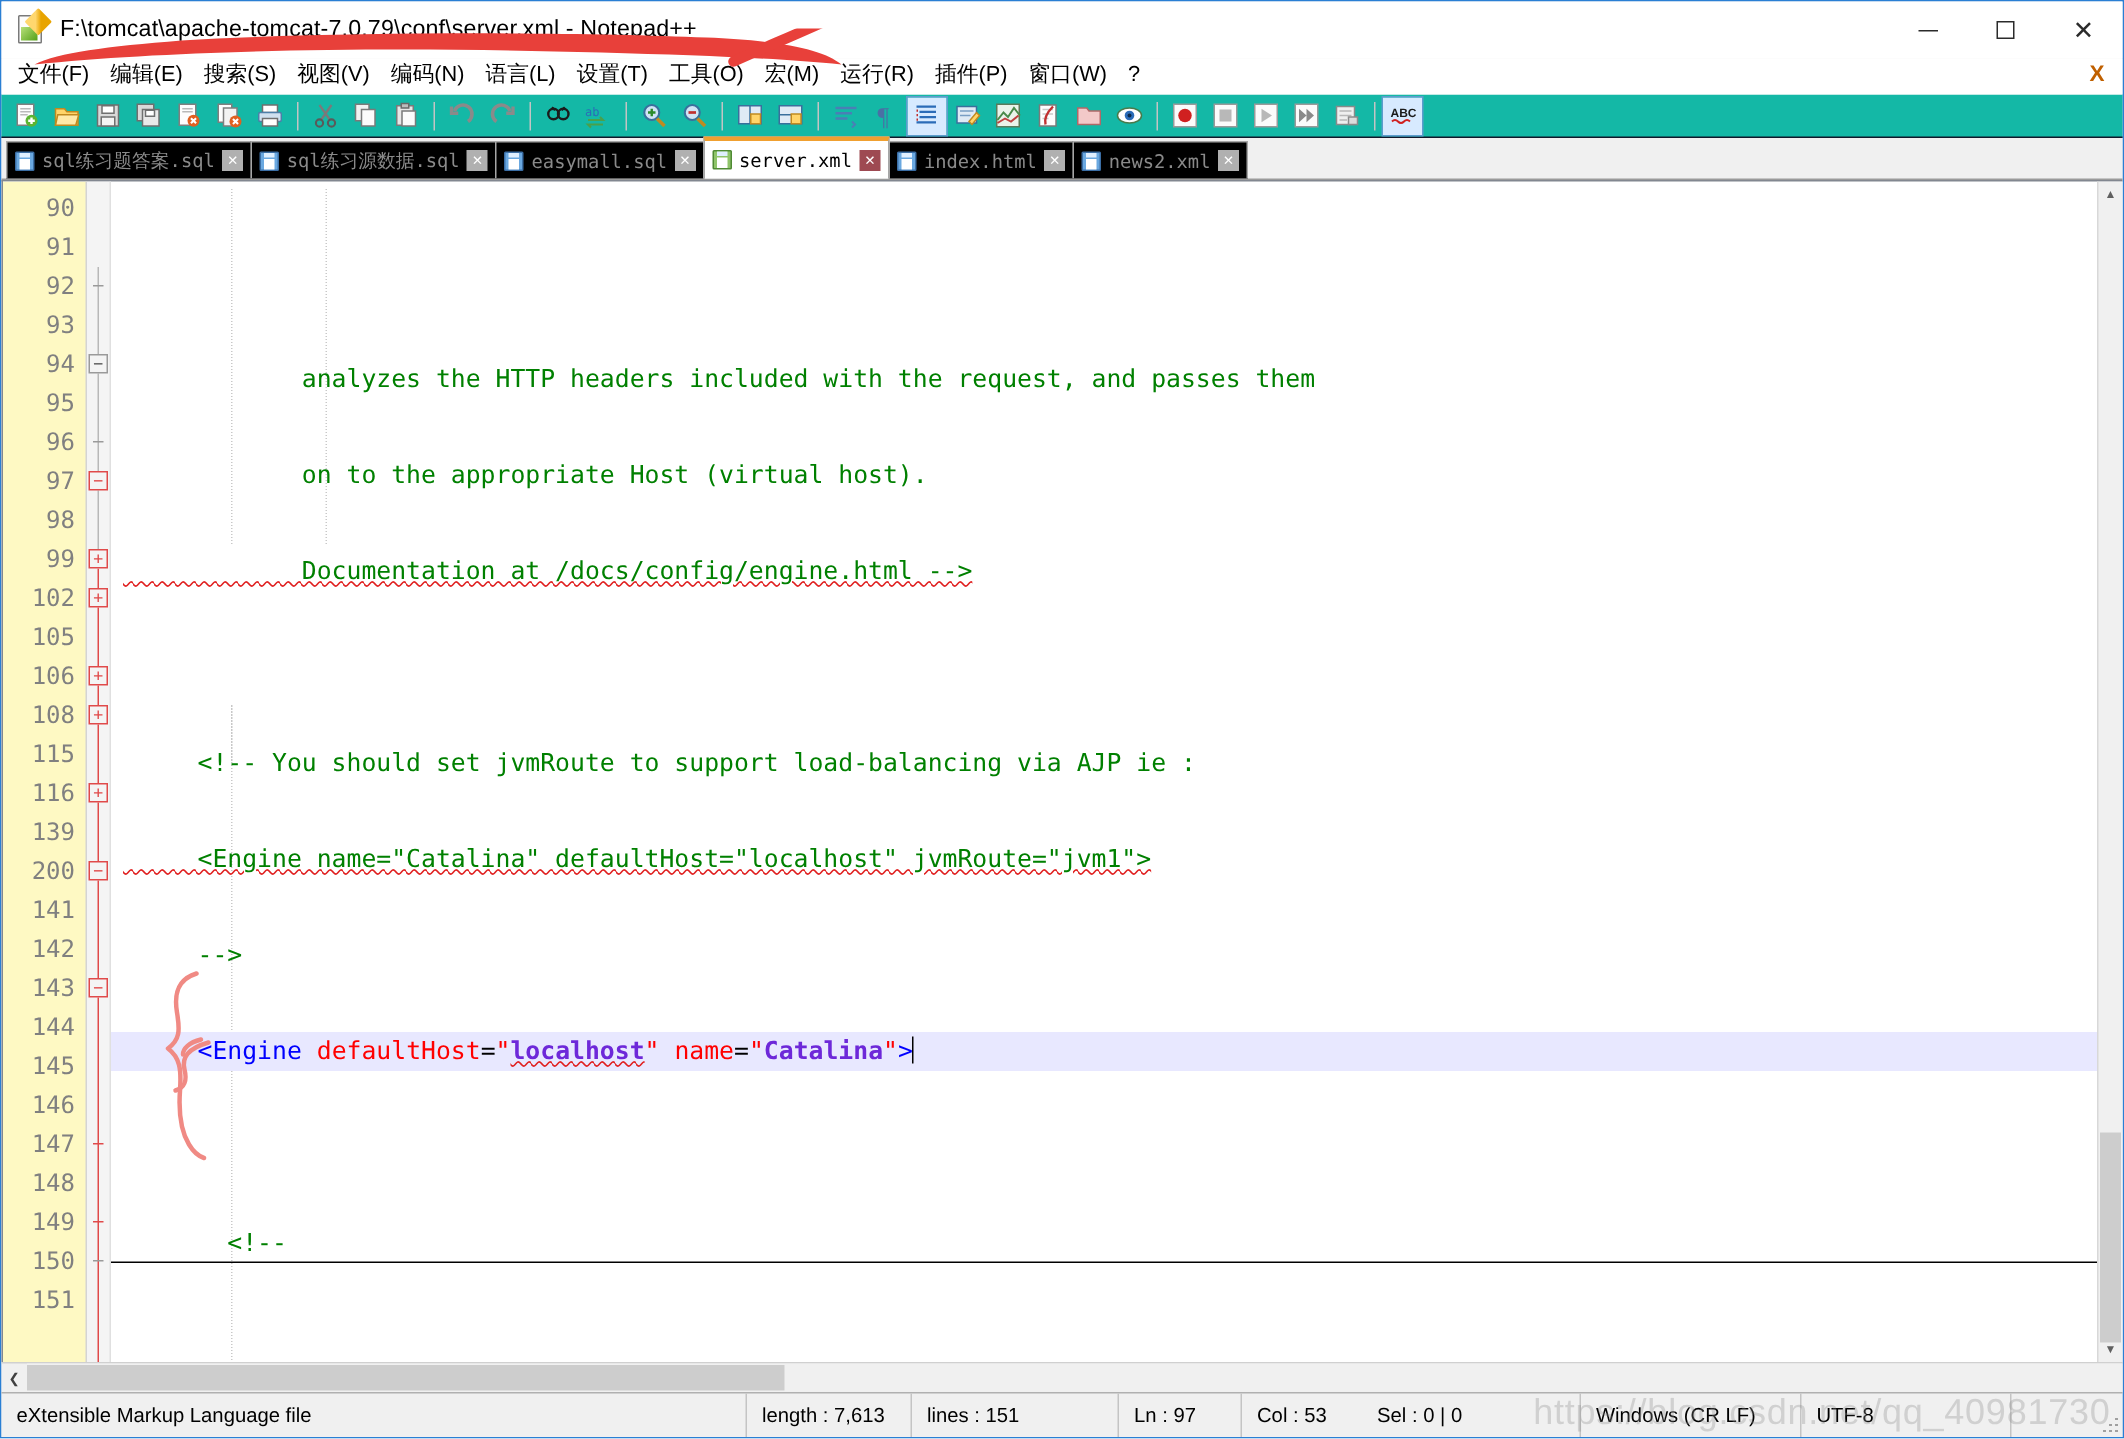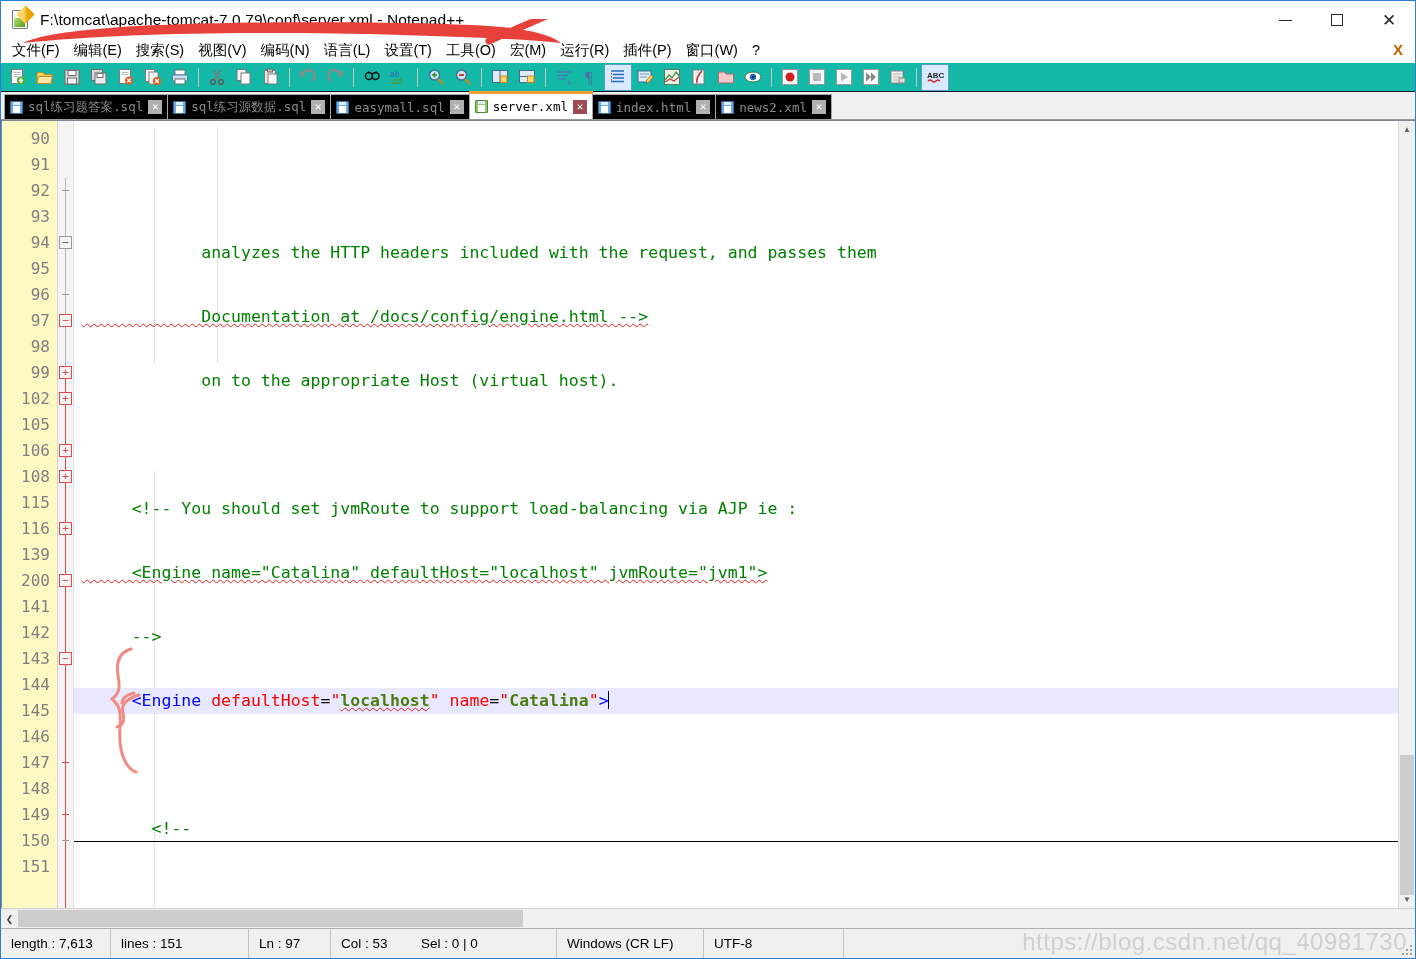--- a/index.html
+++ b/index.html
@@ -220,21 +220,21 @@
   }
   .caret {
     display:inline-block; width:1px; height:18px; background:#000;
     vertical-align:-3px; margin-left:-1px;
   }
 
   
   .c-com   { color:#008000; }
   .c-tag   { color:#0000ff; }
   .c-attr  { color:#ff0000; }
-  .c-val   { color:#4d7c0f; font-weight:bold; }
+  .c-val   { color:#6d28d9; font-weight:bold; }
   .c-quote { color:#ff0000; }
   .c-plain { color:#000000; }
   .sq { text-decoration:underline; text-decoration-style:wavy;
         text-decoration-color:#e02020; text-decoration-thickness:1px; }
   .sqg { text-decoration:underline; text-decoration-style:wavy;
         text-decoration-color:#e02020; text-decoration-thickness:1px; }
 
   
   .vscroll {
     width:17px; min-width:17px;
@@ -723,22 +723,22 @@
         </div>
       <div class="fr"></div>
     </div>
 
     <div class="code">
       <div class="indentguide" style="left:80px;top:5px;height:238px;"></div>
       <div class="indentguide" style="left:143px;top:5px;height:238px;"></div>
       <div class="indentguide" style="left:80px;top:349px;height:546px;"></div>
 
       <div class="cl"><span class="c-com">            analyzes the HTTP headers included with the request, and passes them</span></div>
+      <div class="cl"><span class="c-com">            on to the appropriate Host (virtual host).</span></div>
       <div class="cl"><span class="c-com sqg">            Documentation at /docs/config/engine.html --&gt;</span></div>
-      <div class="cl"><span class="c-com">            on to the appropriate Host (virtual host).</span></div>
       <div class="cl"><span></span></div>
       <div class="cl"><span class="c-com">     &lt;!-- You should set jvmRoute to support load-balancing via AJP ie :</span></div>
       <div class="cl"><span class="c-com sqg">     &lt;Engine name="Catalina" defaultHost="localhost" jvmRoute="jvm1"&gt;</span></div>
       <div class="cl"><span class="c-com">     --&gt;</span></div>
       <div class="cl hl"><span><span class="c-plain">     </span><span class="c-tag">&lt;Engine</span><span class="c-plain"> </span><span class="c-attr">defaultHost</span><span class="c-plain">=</span><span class="c-quote">"</span><span class="c-val sq">localhost</span><span class="c-quote">"</span><span class="c-plain"> </span><span class="c-attr">name</span><span class="c-plain">=</span><span class="c-quote">"</span><span class="c-val">Catalina</span><span class="c-quote">"</span><span class="c-tag">&gt;</span></span><span class="caret"></span></div>
       <div class="cl"><span></span></div>
       <div class="cl folded"><span class="c-com">       &lt;!--</span></div>
       
       
       
@@ -770,20 +770,21 @@
 
   <div class="hscroll-row">
     <div class="hs-btn">❮</div>
     <div class="hs-track">
       <div class="hs-thumb"></div>
     </div>
     <div class="hs-corner"></div>
   </div>
 
   <div class="statusbar">
+    <div class="sb-cell first" style="width:497px;">eXtensible Markup Language file</div>
     <div class="sb-cell" style="width:110px;">length : 7,613</div>
     <div class="sb-cell" style="width:138px;">lines : 151</div>
     <div class="sb-cell" style="width:82px;">Ln : 97</div>
     <div class="sb-cell" style="width:80px;border-right:none;padding-right:0;">Col : 53</div>
     <div class="sb-cell" style="width:146px;">Sel : 0 | 0</div>
     <div class="sb-cell" style="width:147px;">Windows (CR LF)</div>
     <div class="sb-cell" style="width:140px;">UTF-8</div>
     <div class="sb-cell" style="border-right:none;margin-top:44px;">INS</div>
     <div class="sb-grip"></div>
   </div>

